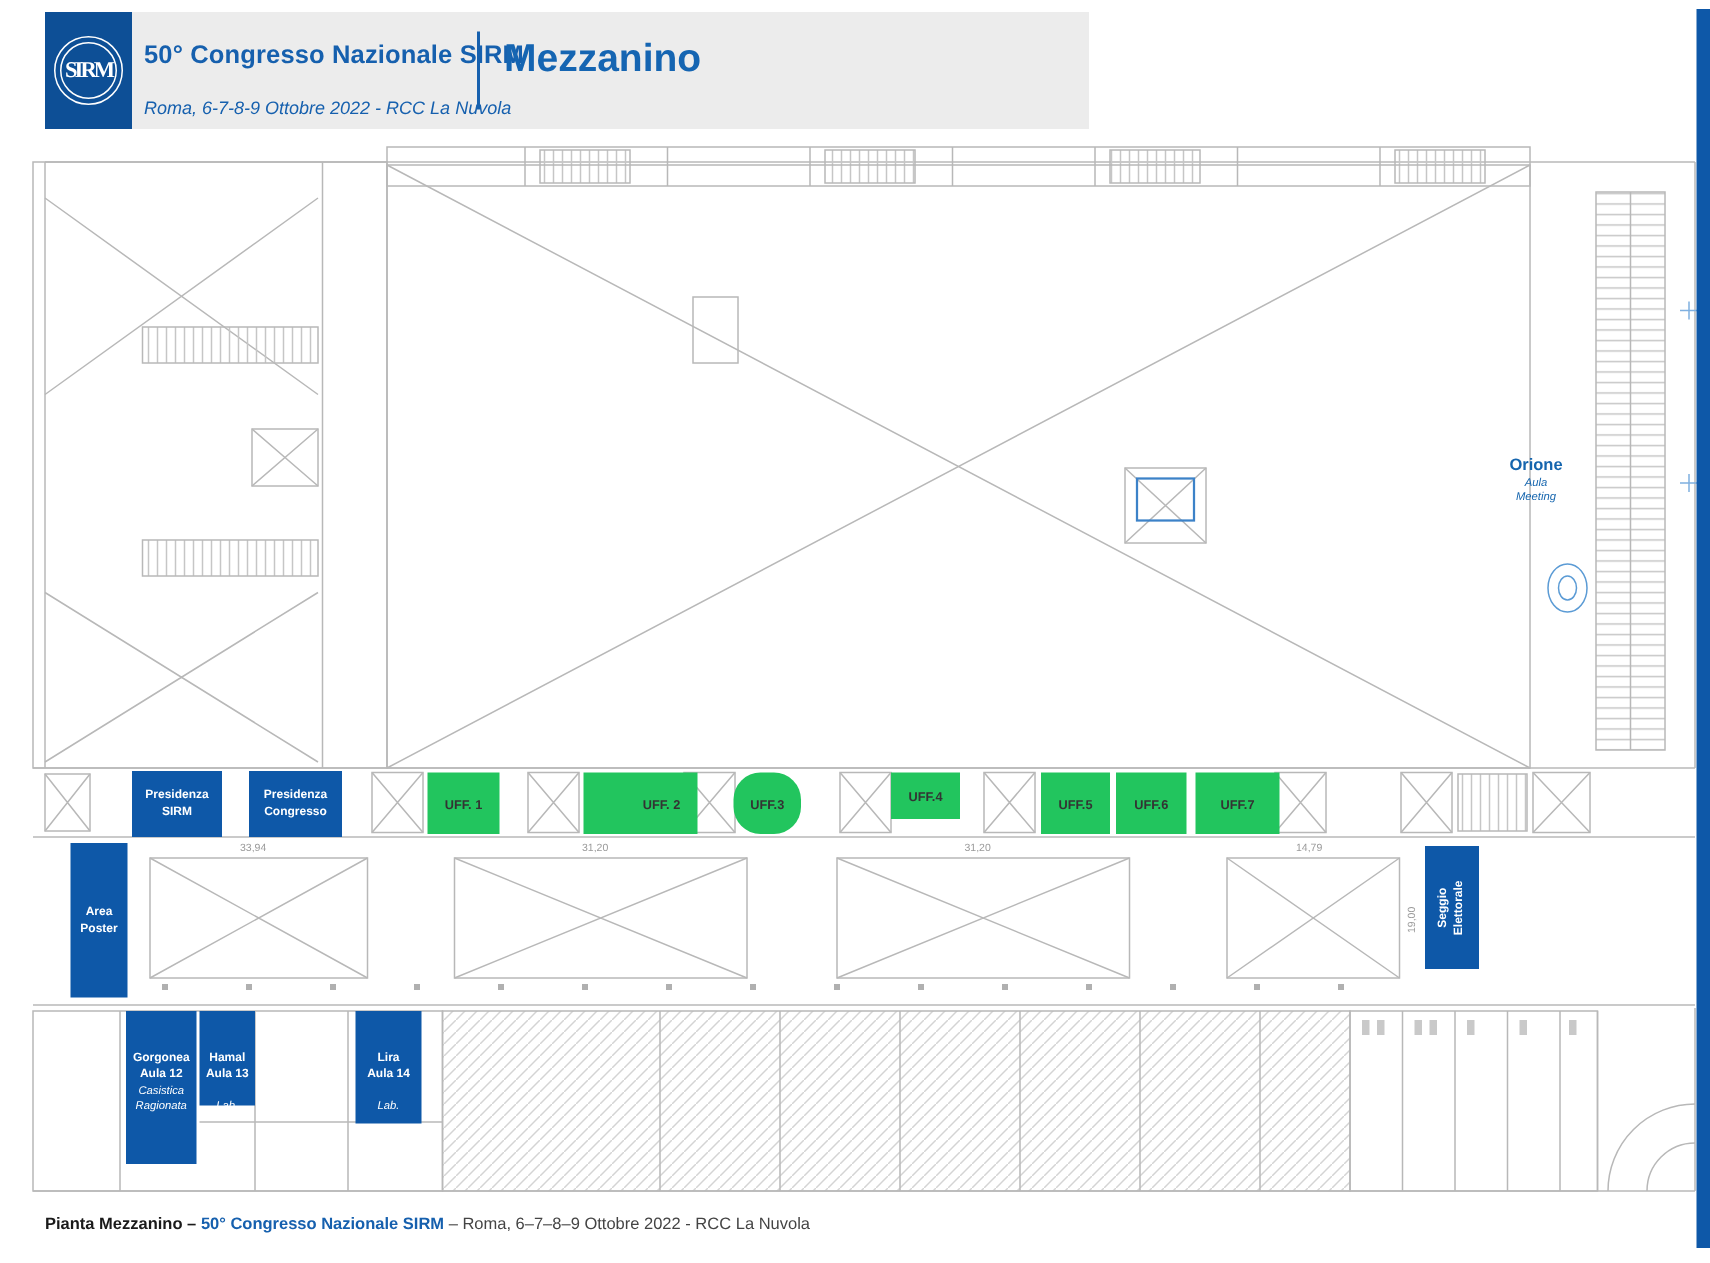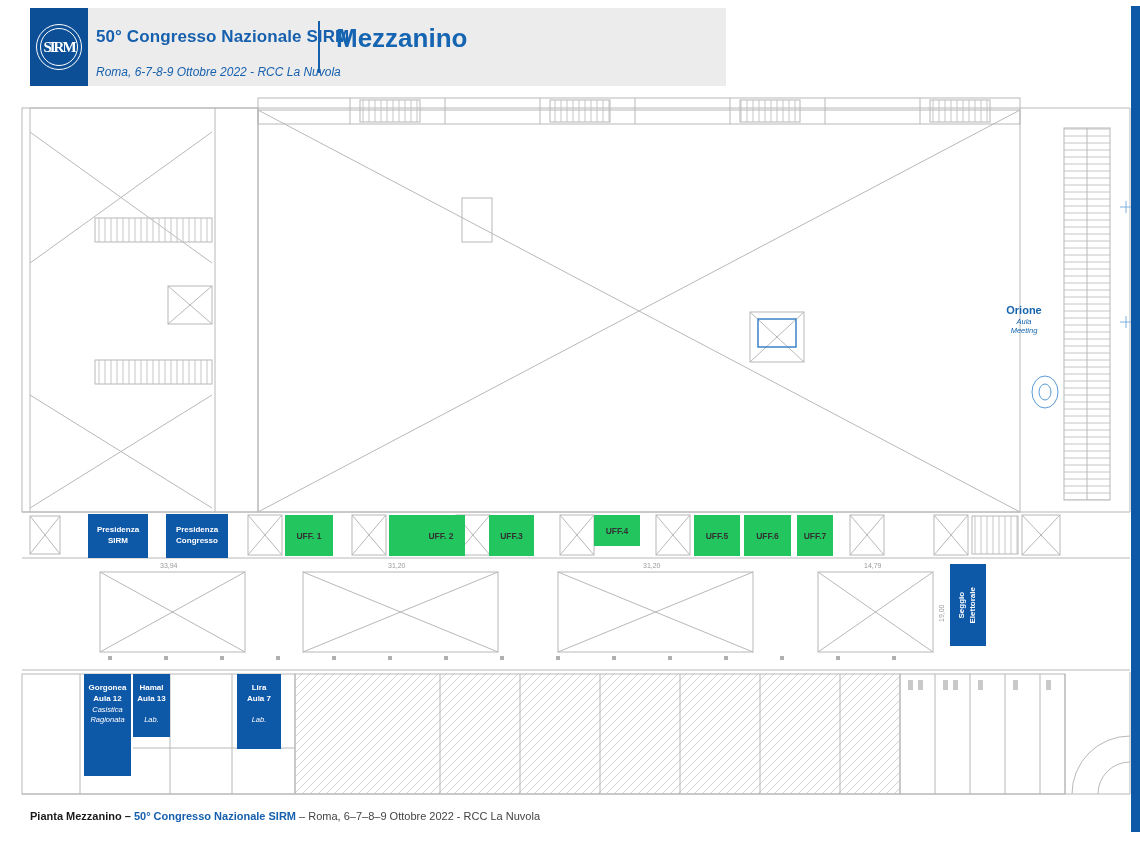--- a/index.html
+++ b/index.html
@@ -26,21 +26,21 @@
   .right-accent { position:absolute; right:0; top:6px; width:9px; height:826px; background:#0E58A8; }
 
   
   .plan-svg { position:absolute; left:0; top:0; }
 
   
   .rb { position:absolute; background:#0E58A8; color:#fff; box-sizing:border-box;
         display:flex; flex-direction:column; align-items:center; text-align:center;
         font-weight:bold; font-size:8px; line-height:1.35; }
   .rb.center { justify-content:center; }
-  .rb.topalign { justify-content:flex-start; padding-top:9px; }
+  .rb.topalign { justify-content:flex-start; padding-top:26px; }
   .rb .lbl { white-space:pre-line; }
   .rb .sub { white-space:pre-line; font-weight:normal; font-style:italic; font-size:7.5px; }
   .rb .sub.near { margin-top:10px; }
   .vert { writing-mode:vertical-rl; transform:rotate(180deg); }
 
   .gb { position:absolute; background:#22c55e; color:#333; display:flex; align-items:center;
         justify-content:center; font-weight:bold; font-size:8.5px; }
 
   .orione { position:absolute; left:996px; top:304px; width:56px; text-align:center; color:#1565AE; }
   .orione .t { font-size:11px; font-weight:bold; }
@@ -199,60 +199,64 @@
   </div>
 
   <div class="rb center" style="left:88px; top:514px; width:60px; height:44px;">
     <span class="lbl">Presidenza
 SIRM</span>
   </div>
   <div class="rb center" style="left:166px; top:514px; width:62px; height:44px;">
     <span class="lbl">Presidenza
 Congresso</span>
   </div>
+  <div class="rb center" style="left:47px; top:562px; width:38px; height:103px;">
+    <span class="lbl">Area
+Poster</span>
+  </div>
   <div class="rb center" style="left:950px; top:564px; width:36px; height:82px;">
     <span class="lbl vert">Seggio
 Elettorale</span>
   </div>
   <div class="rb topalign" style="left:84px; top:674px; width:47px; height:102px;">
     <span class="lbl">Gorgonea
 Aula 12</span>
     <span class="sub">Casistica
 Ragionata</span>
   </div>
   <div class="rb topalign" style="left:133px; top:674px; width:37px; height:63px;">
     <span class="lbl">Hamal
 Aula 13</span>
     <span class="sub near">Lab.</span>
   </div>
   <div class="rb topalign" style="left:237px; top:674px; width:44px; height:75px;">
     <span class="lbl">Lira
-Aula 7</span>
+Aula 14</span>
     <span class="sub near">Lab.</span>
   </div>
 
   <div class="gb" style="left:285px; top:515px; width:48px; height:41px;">
     <span>UFF. 1</span>
   </div>
   <div class="gb" style="left:389px; top:515px; width:48px; height:41px;padding-left:28px;">
     <span>UFF. 2</span>
   </div>
-  <div class="gb" style="left:489px; top:515px; width:45px; height:41px;">
+  <div class="gb" style="left:489px; top:515px; width:45px; height:41px;border-radius:18px;">
     <span>UFF.3</span>
   </div>
   <div class="gb" style="left:594px; top:515px; width:46px; height:31px;">
     <span>UFF.4</span>
   </div>
   <div class="gb" style="left:694px; top:515px; width:46px; height:41px;">
     <span>UFF.5</span>
   </div>
   <div class="gb" style="left:744px; top:515px; width:47px; height:41px;">
     <span>UFF.6</span>
   </div>
-  <div class="gb" style="left:797px; top:515px; width:36px; height:41px;">
+  <div class="gb" style="left:797px; top:515px; width:56px; height:41px;">
     <span>UFF.7</span>
   </div>
 
   <div class="orione">
     <div class="t">Orione</div>
     <div class="s">Aula
 Meeting</div>
   </div>
 
   <span class="dim" style="left:160px; top:562px;">33,94</span>

